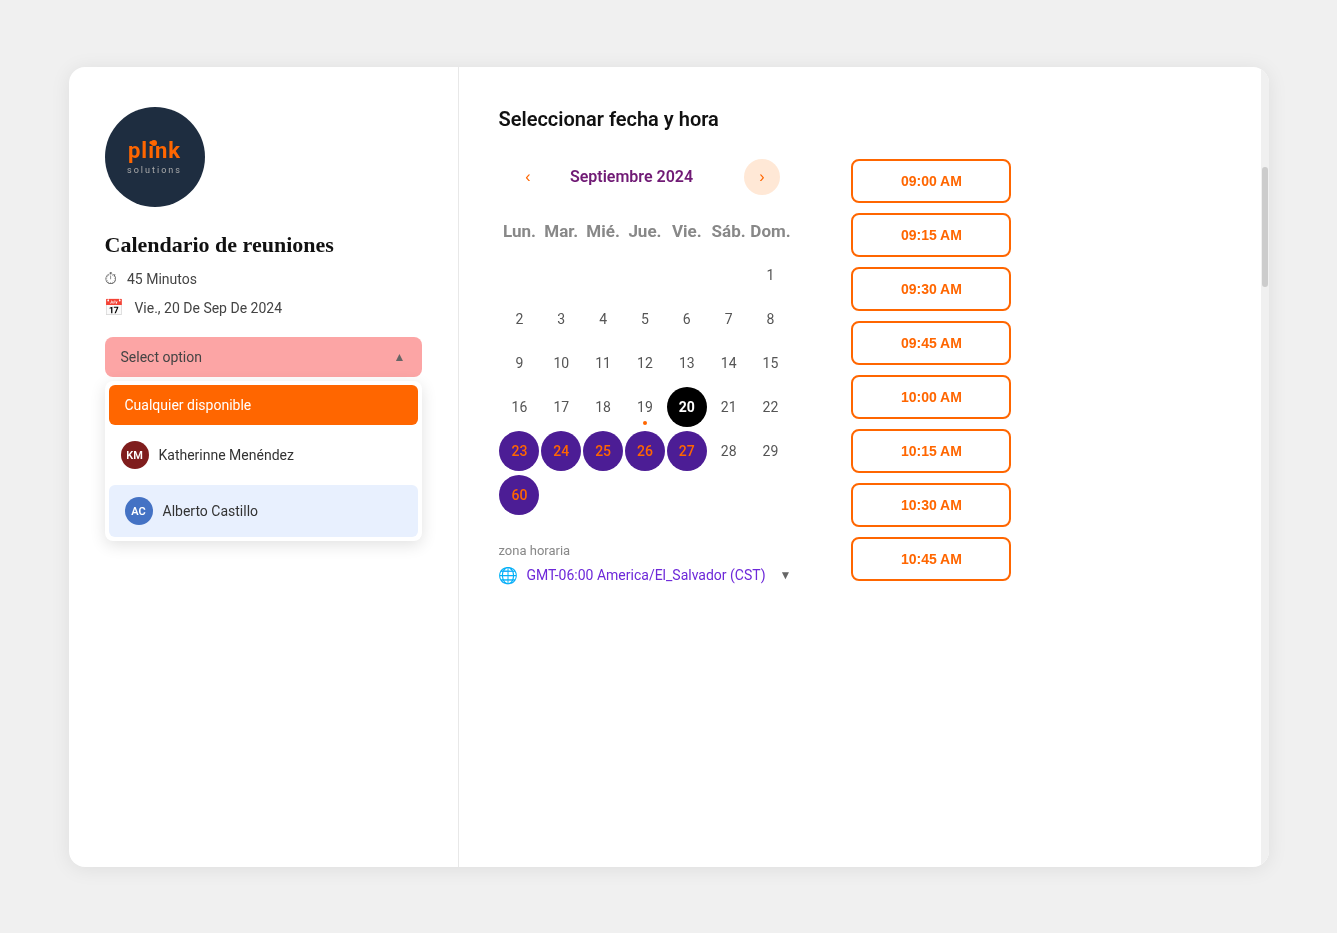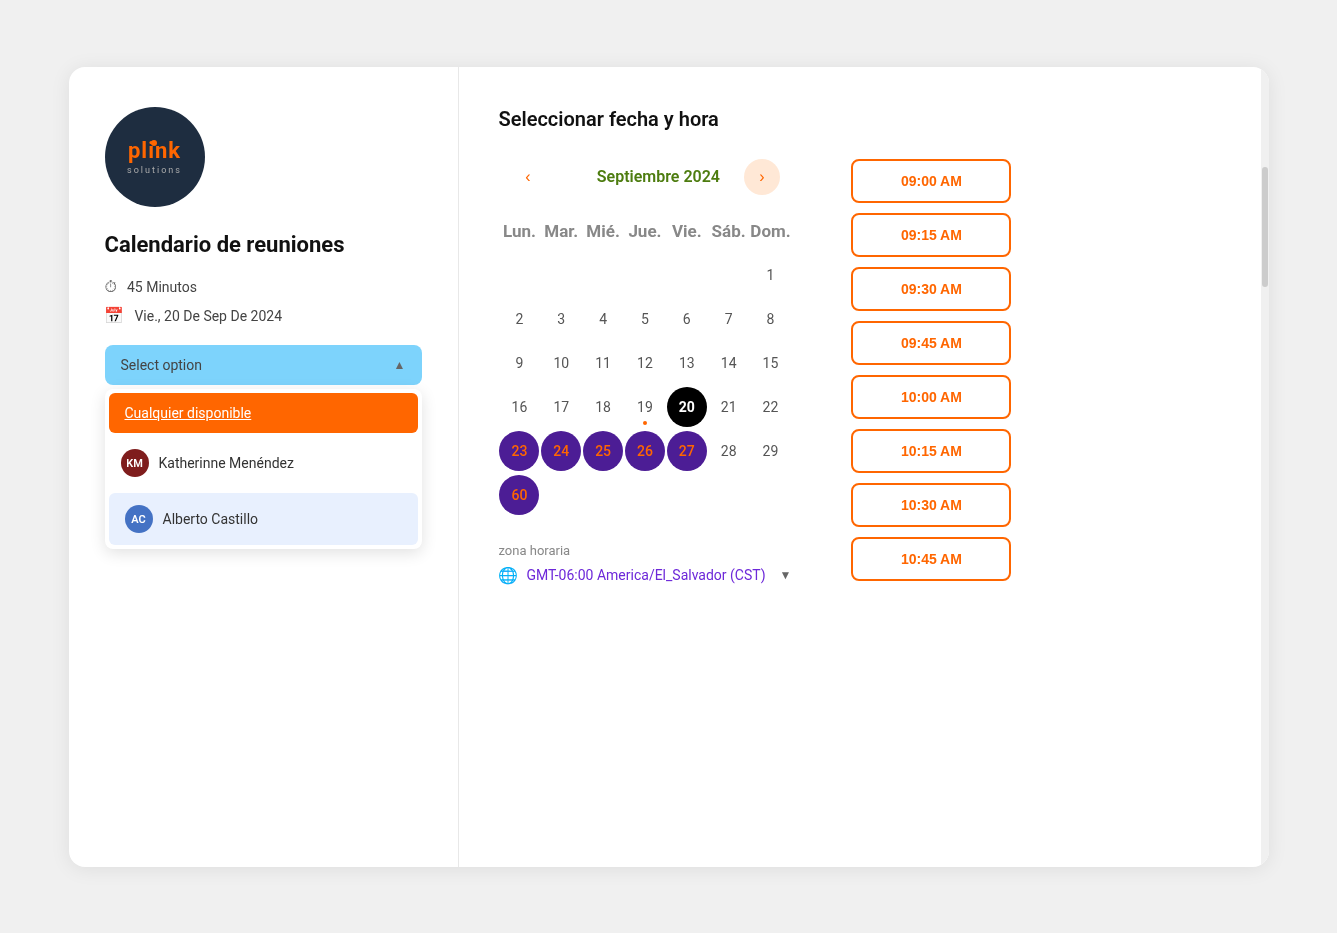--- a/index.html
+++ b/index.html
@@ -62,42 +62,43 @@
       font-size: 9px;
       display: block;
       text-align: right;
       margin-top: 2px;
       letter-spacing: 2px;
     }
     .meeting-title {
       font-size: 22px;
       font-weight: 700;
       color: #111;
-      margin-bottom: 18px;
+      margin-bottom: 10px;
       line-height: 1.3;
+      font-family: Liberation Serif, serif;
     }
     .info-row {
       display: flex;
       align-items: center;
       gap: 10px;
       color: #444;
       font-size: 14px;
       margin-bottom: 10px;
     }
     .info-icon {
       color: #555;
       font-size: 16px;
     }
     .select-wrapper {
       margin-top: 20px;
       position: relative;
     }
     .select-box {
       width: 100%;
-      background: #7dd3fc;
+      background: #fca5a5;
       border: none;
       border-radius: 8px;
       padding: 12px 16px;
       font-size: 14px;
       color: #444;
       display: flex;
       align-items: center;
       justify-content: space-between;
       cursor: pointer;
     }
@@ -120,21 +121,20 @@
       padding: 12px 16px;
       cursor: pointer;
       font-size: 14px;
       color: #333;
     }
     .dropdown-item.active {
       background: #ff6600;
       color: #fff;
       border-radius: 6px;
       margin: 4px;
-      text-decoration: underline;
     }
     .dropdown-item.selected-bg {
       background: #e8f0fe;
       border-radius: 6px;
       margin: 4px;
     }
     .avatar-mini {
       width: 28px;
       height: 28px;
       border-radius: 50%;
@@ -199,23 +199,23 @@
       justify-content: center;
       font-size: 16px;
       color: #ff6600;
     }
     .nav-btn.active {
       background: #ffe8d6;
     }
     .month-label {
       font-size: 16px;
       font-weight: 600;
-      color: #4d7c0f;
+      color: #701a75;
       min-width: 150px;
-      text-align: right;
+      text-align: left;
     }
     .calendar-grid {
       width: 100%;
       max-width: 500px;
     }
     .calendar-header {
       display: grid;
       grid-template-columns: repeat(7, 1fr);
       margin-bottom: 8px;
     }

